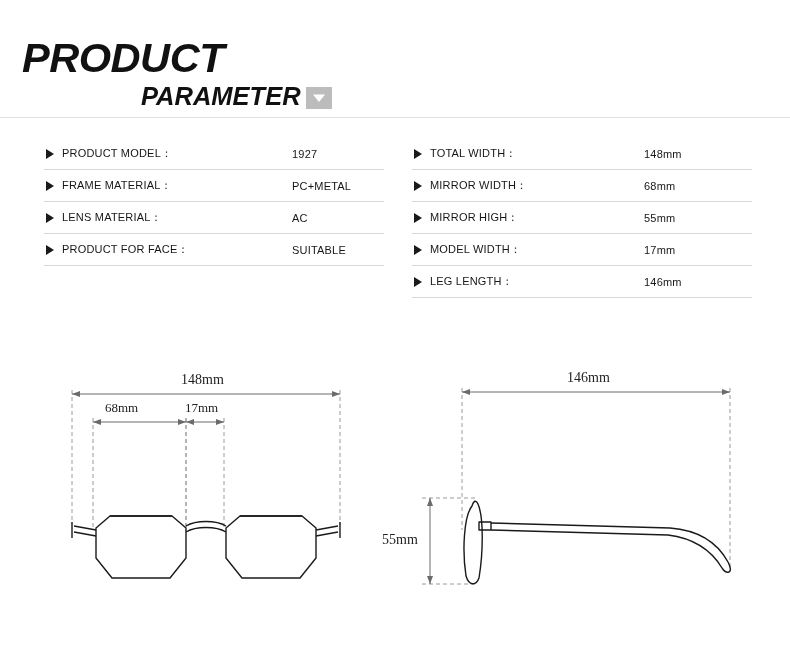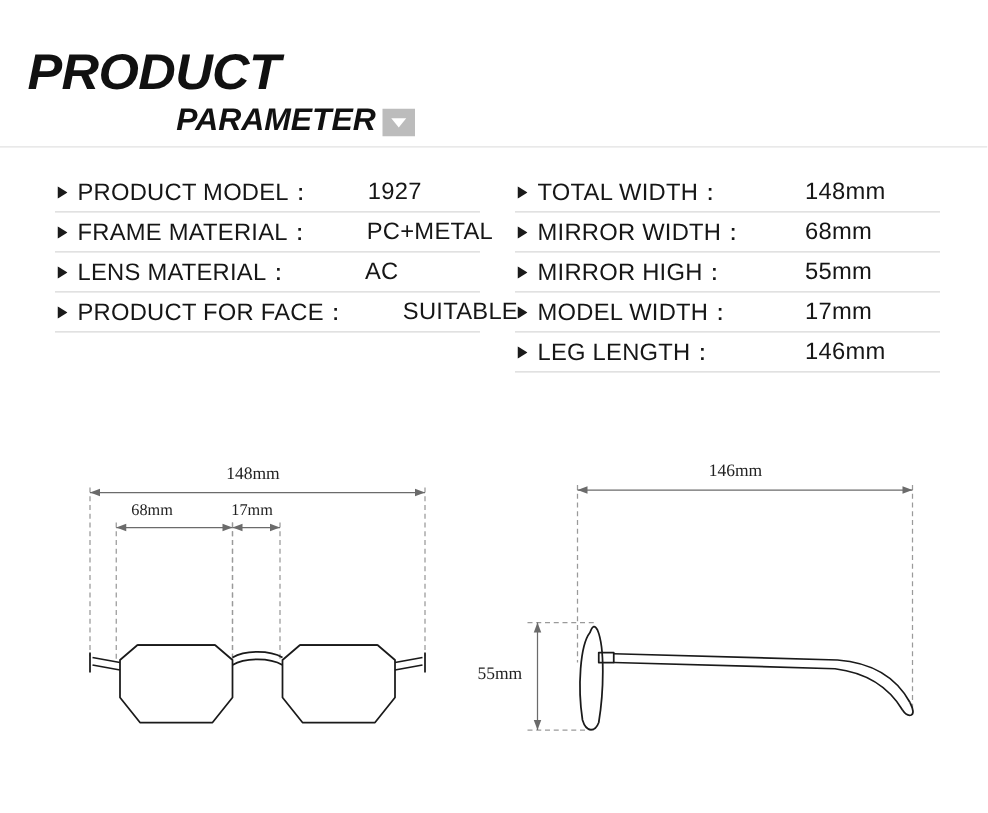--- a/index.html
+++ b/index.html
@@ -87,21 +87,21 @@
     justify-content: space-between;
   }
   .spec-col {
     width: 340px;
   }
   .spec-row {
     height: 31px;
     border-bottom: 1px solid #d8d8d8;
     display: flex;
     align-items: center;
-    font-size: 19px;
+    font-size: 11px;
     color: #161616;
   }
   .spec-row:first-child { }
   .bullet {
     width: 16px;
     flex: 0 0 16px;
     display: flex;
     align-items: center;
     justify-content: flex-start;
     padding-left: 2px;

